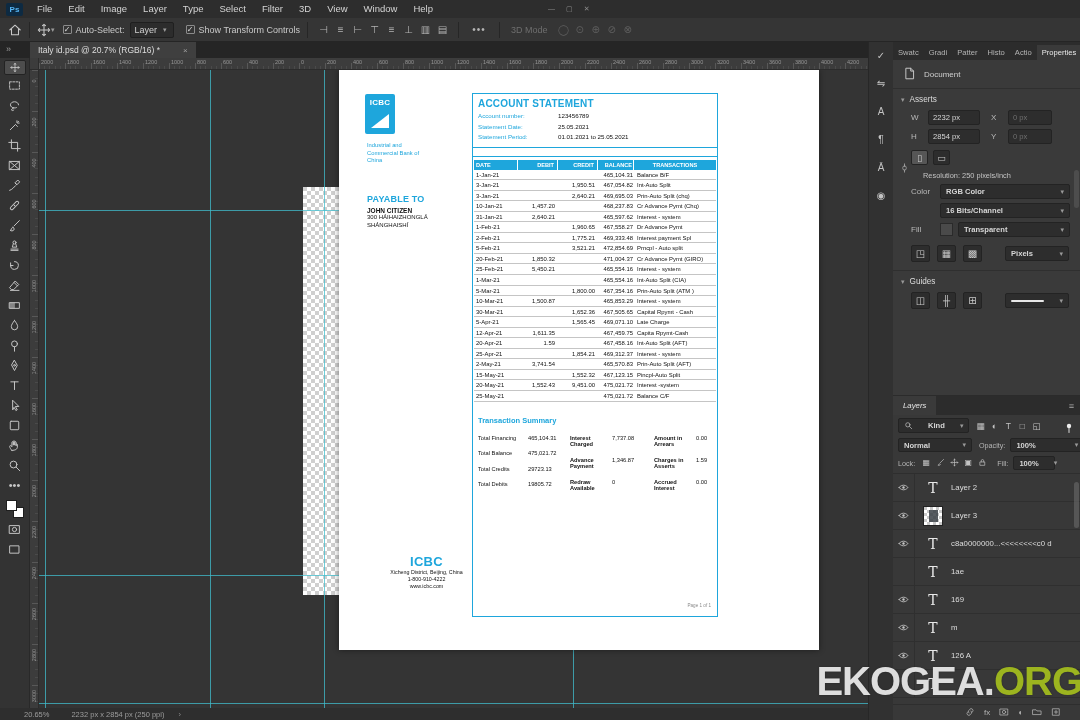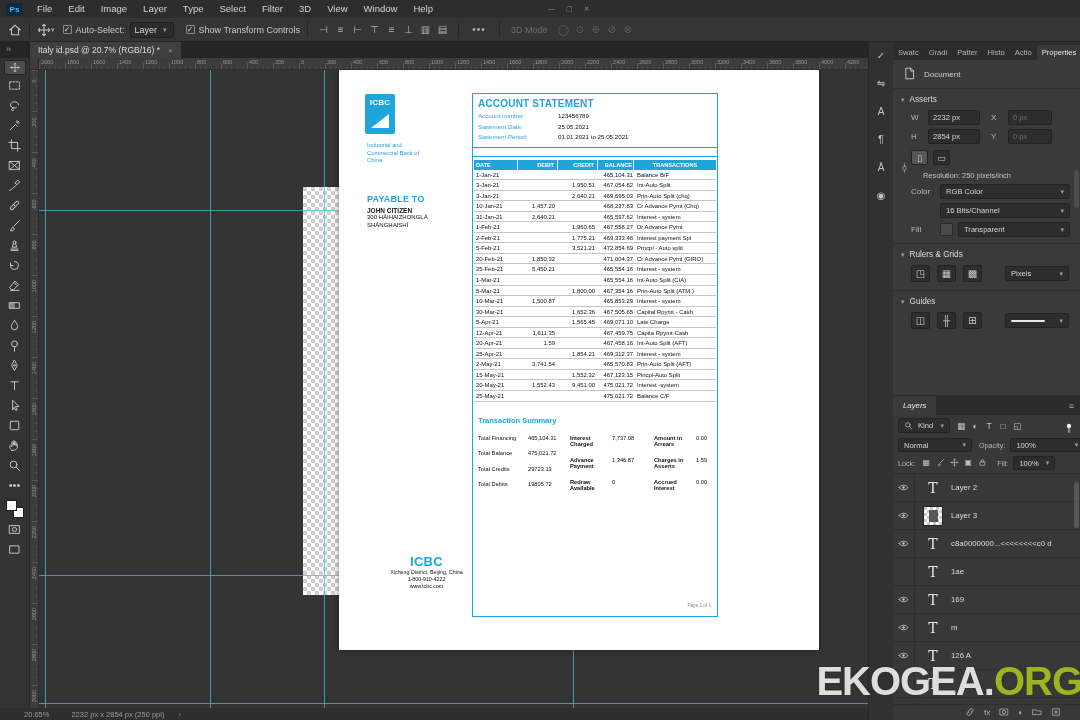--- a/index.html
+++ b/index.html
@@ -24,21 +24,21 @@
   .dropdown { background:#2c2c2c; border:1px solid #1f1f1f; border-radius:2px; height:16px;
     display:flex; align-items:center; padding:0 4px; gap:6px; color:#d0d0d0; }
   .dd-chev { font-size:7px; color:#9a9a9a; }
   .align-ic { font-size:10px; color:#b5b5b5; width:17px; text-align:center; }
   .dim { color:#6e6e6e; }
   #threed-icons span { font-size:10px; color:#5f5f5f; width:16px; text-align:center; }
 
   #tabbar { position:absolute; left:0; top:42px; width:868px; height:16px; background:#252525; z-index:30; }
   #tab-chevrons { position:absolute; left:6px; top:2px; color:#9a9a9a; font-size:9px; }
   #doc-tab { position:absolute; left:30px; top:0; height:16px; background:#3f3f3f; color:#dedede;
-    font-size:8.5px; display:flex; align-items:center; padding:0 8px; gap:8px; }
+    font-size:8.5px; display:flex; align-items:center; padding:0 8px; gap:23px; }
   #doc-tab .x { color:#9f9f9f; font-size:8px; }
 
   
   #toolbar { position:absolute; left:0; top:58px; width:30px; height:650px; background:#333333;
     border-right:1px solid #292929; display:flex; flex-direction:column; align-items:center; padding-top:2px; z-index:25; }
   .tool { width:22px; height:20px; display:flex; align-items:center; justify-content:center;
     color:#c6c6c6; font-size:11px; border-radius:2px; }
   .tool svg { width:13px; height:13px; }
   .tool.sel { background:#4d4d4d; }
   #fgbg { position:relative; width:20px; height:20px; margin-top:4px; }
@@ -129,21 +129,21 @@
   .sect-head { display:flex; align-items:center; gap:5px; padding:6px 8px 4px 8px; color:#ddd; font-size:8.2px; }
   .sect-head .chev { font-size:7px; color:#999; }
   #doc-row { display:flex; align-items:center; gap:7px; padding:7px 10px; border-bottom:1px solid #2f2f2f; }
   #doc-row svg { width:13px; height:13px; }
   .prow { display:flex; align-items:center; gap:5px; padding:2px 10px 2px 18px; }
   .flabel { width:12px; color:#b9b9b9; }
   .field { background:#2d2d2d; border:1px solid #232323; border-radius:2px; height:15px; min-width:52px;
     display:flex; align-items:center; padding:0 4px; color:#d6d6d6; font-size:7.6px; }
   .field.dim2 { color:#6f6f6f; min-width:44px; }
   .sel { background:#2d2d2d; border:1px solid #232323; border-radius:2px; height:15px;
-    display:flex; align-items:center; padding:0 5px; gap:5px; color:#d6d6d6; font-size:7.6px; }
+    display:flex; align-items:center; padding:0 5px; gap:15px; color:#d6d6d6; font-size:7.6px;font-weight:bold; }
   .sel .dd-chev { margin-left:auto; }
   #chain-col { position:absolute; left:6px; top:96px; color:#a9a9a9; }
   #chain-col svg { width:11px; height:24px; }
   .orient-btn { width:17px; height:15px; background:#2d2d2d; border:1px solid #232323; border-radius:2px;
     color:#c9c9c9; font-size:9px; display:flex; align-items:center; justify-content:center; }
   .orient-btn.on { background:#565656; }
   #res-line { padding:4px 0 2px 30px; color:#c3c3c3; font-size:7.4px; }
   .icon-btn { width:19px; height:17px; background:#2d2d2d; border:1px solid #232323; border-radius:2px;
     color:#c9c9c9; font-size:10px; display:flex; align-items:center; justify-content:center; }
   .line-swatch { width:34px; height:2px; background:#e8e8e8; border-radius:1px; }
@@ -884,24 +884,20 @@
       </div>
       <div class="prow" style="padding-bottom:6px">
         <span style="width:24px;color:#b9b9b9">Fill</span>
         <span style="width:13px;height:13px;background:#4a4a4a;border:1px solid #2a2a2a"></span>
         <span class="sel" style="flex:1">
           <span>Transparent</span>
           <span class="dd-chev">▾</span>
         </span>
       </div>
 
-      <div class="sect-head" style="border-top:1px solid #2f2f2f">
-        <span class="chev">▾</span>
-        <span>Rulers &amp; Grids</span>
-      </div>
       <div class="prow" style="gap:7px">
         <span style="display:flex;gap:7px">
 
         <span class="icon-btn">◳</span>
             <span class="icon-btn">▦</span>
             <span class="icon-btn">▩</span>
           </span>
         <span class="sel" style="width:64px;margin-left:16px">
           <span>Pixels</span>
           <span class="dd-chev">▾</span>

